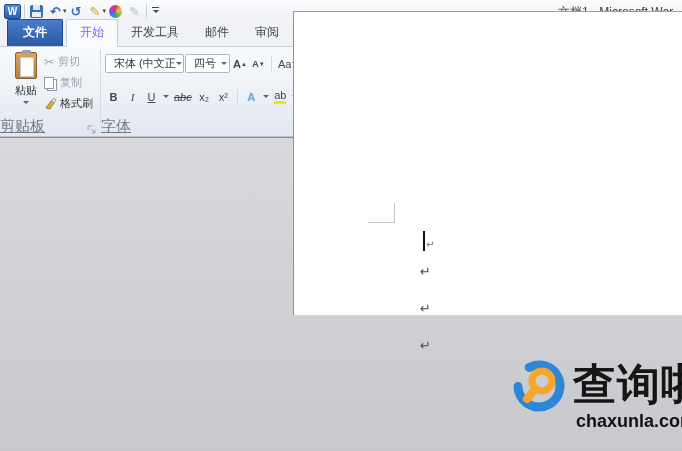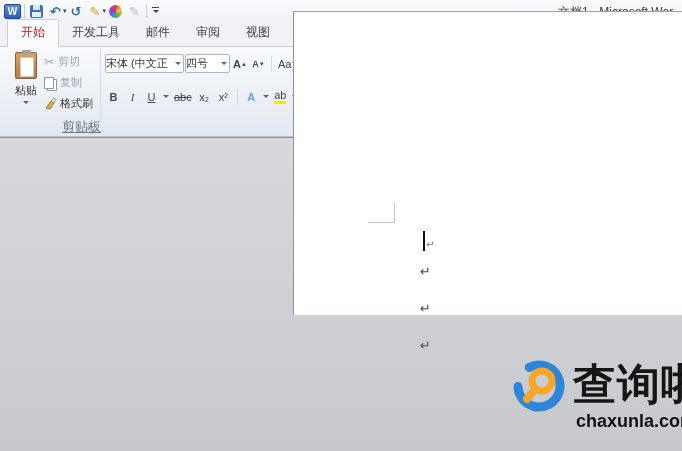--- a/index.html
+++ b/index.html
@@ -29,53 +29,53 @@
   .qat-ddbtn i { display:block; width:7px; height:1px; background:#444; margin-bottom:2px; }
   .qat-ddbtn s { width:0; height:0; border:3px solid transparent; border-top-color:#444; }
   #title-text { position:absolute; left:558px; top:4px; font-size:12px; color:#3a3a3a; white-space:nowrap; }
   
   #tabrow { position:absolute; top:22px; left:0; width:682px; height:25px;
     background:#f0f2f5; border-bottom:1px solid #c9cfd7; display:flex; align-items:flex-end; padding-left:7px; }
   .tab { padding:4px 13px 5px; font-size:12px; color:#3c3f44; cursor:default; }
   .tab.file { background:linear-gradient(#4a7cc9,#2b5aa6); color:#fff; font-weight:bold;
     border:1px solid #1f4c94; border-bottom:none; padding:4px 15px 5px; margin-right:3px; border-radius:2px 2px 0 0; }
   .tab.active { background:#fafbfc; border:1px solid #c9cfd7; border-bottom:1px solid #fafbfc;
-    margin-bottom:-1px; border-radius:2px 2px 0 0; color:#b91c1c; }
+    margin-bottom:-1px; border-radius:2px 2px 0 0; color:#8b5cf6; }
   
   #ribbon { position:absolute; top:47px; left:0; width:682px; height:90px;
     background:linear-gradient(#f8fafc,#e9eef4 70%,#e2e8f0); border-bottom:1px solid #b9c2cc; }
   .group { position:absolute; top:0; height:90px; }
   .group .vsep { position:absolute; right:0; top:3px; bottom:15px; width:1px; background:#d4dae1; }
-  .grouplabel { position:absolute; bottom:1px; left:0; right:0; text-align:right;
-    font-size:13px; color:#707a87;text-decoration:underline; }
+  .grouplabel { position:absolute; bottom:1px; left:0; right:0; text-align:left;
+    font-size:15px; color:#707a87;text-decoration:underline; }
   .launcher { position:absolute; right:4px; bottom:2px; width:10px; height:10px; opacity:.8; }
   .rrow { display:flex; align-items:center; }
   .btn { display:inline-flex; align-items:center; justify-content:center;
     min-width:17px; height:19px; padding:0 1px; border:1px solid transparent; border-radius:2px; color:#3e4650; }
   .btn.sel { background:linear-gradient(#fde9a2,#fcd97a); border-color:#e0a426; }
   .dd { width:0; height:0; border:3px solid transparent; border-top-color:#5a6472; margin:3px 1px 0 1px; }
   .tsep { width:1px; height:16px; background:#d4dae1; margin:0 3px; }
   .combo { height:19px; background:#fff; border:1px solid #aeb8c4; border-radius:2px;
-    display:flex; align-items:center; font-size:11px; color:#333; padding-left:0; overflow:hidden; white-space:nowrap; }
+    display:flex; align-items:center; font-size:11px; color:#333; padding-left:8px; overflow:hidden; white-space:nowrap; }
   .combo .dd { margin-left:auto; margin-right:2px; flex:none; }
   .glyph { font-size:12px; line-height:1; }
   .gray { color:#9aa3ad; }
   
   .paste-big { position:absolute; left:8px; top:5px; width:36px; height:68px;
     display:flex; flex-direction:column; align-items:center; }
   .clip-ic { width:22px; height:27px; background:linear-gradient(#d8a25f,#b97f3c);
     border:1px solid #8a6134; border-radius:2px; position:relative; }
   .clip-ic:before { content:""; position:absolute; left:4px; top:4px; width:12px; height:18px; background:#fff; border:1px solid #c9c9c9; }
   .clip-ic:after { content:""; position:absolute; left:6px; top:-3px; width:9px; height:4px; background:#9aa0a8; border-radius:1px; }
   .small-row { display:flex; align-items:center; height:21px; padding-left:2px; font-size:11px; }
   .copy-ic { width:10px; height:12px; background:#fff; border:1px solid #8d99a6; box-shadow:3px 2px 0 -1px #fff,3px 2px 0 0 #8d99a6; margin-right:6px; }
   
   .b { font-weight:bold; } .i { font-style:italic; font-family:"Liberation Serif",serif; }
   .u { text-decoration:underline; }
-  .strike { text-decoration:line-through; font-size:11px; }
+  .strike { text-decoration:line-through; font-size:11px;font-style:italic; }
   .fx { color:#6aa6e0; font-weight:bold; text-shadow:0 0 2px #bcd8f2; }
   .bar-y { display:inline-block; border-bottom:3px solid #ffe400; line-height:1; }
   .bar-r { display:inline-block; border-bottom:3px solid #d03a3a; line-height:1; font-weight:bold; }
   .shade-a { background:#c3cbd4; padding:0 2px; font-weight:bold; }
   .circ { display:inline-flex; width:13px; height:13px; border:1px solid #555; border-radius:50%;
     align-items:center; justify-content:center; font-size:8px; }
   .ruby { display:inline-flex; flex-direction:column; align-items:center; line-height:1; }
   .ruby em { font-style:normal; font-size:6px; color:#666; }
   .ruby b { font-weight:normal; font-size:9px; }
   .boxa { border:1px solid #555; padding:0 2px; font-size:10px; }
@@ -129,20 +129,21 @@
     <span class="qat-ic" style="color:#b7bcc2;">✎</span>
     <span class="qsep"></span>
     <span class="qat-ddbtn">
         <i></i>
         <s></s>
       </span>
     <span id="title-text">文档1 - Microsoft Wor</span>
   </div>
 
   <div id="tabrow">
+    <span class="tab file">文件</span>
     <span class="tab active">开始</span>
     <span class="tab">开发工具</span>
     <span class="tab">邮件</span>
     <span class="tab">审阅</span>
     <span class="tab">视图</span>
     <span class="tab">开发工具</span>
   </div>
 
   <div id="ribbon">
 
@@ -236,20 +237,21 @@
             <span class="bar-r">A</span>
           </span>
         <span class="dd"></span>
         <span class="btn">
             <span class="shade-a">A</span>
           </span>
         <span class="btn">
             <span class="circ">字</span>
           </span>
       </div>
+      <span class="grouplabel">字体</span>
       <svg class="launcher" viewBox="0 0 10 10">
         <path d="M1 1 H5 M1 1 V5" stroke="#8a94a0" fill="none"></path>
           <path d="M4 4 L8 8 M8 4.5 V8 H4.5" stroke="#8a94a0" fill="none"></path>
       </svg>
       <span class="vsep"></span>
     </div>
 
     <div class="group" style="left:397px;width:248px;">
       <div class="rrow" style="position:absolute;left:6px;top:7px;gap:2px;">
         <span class="btn">

